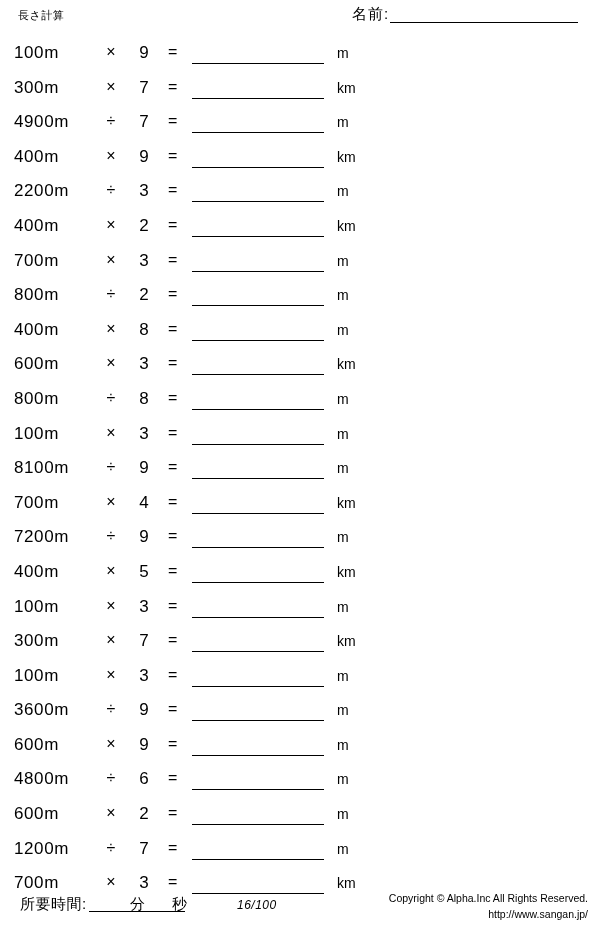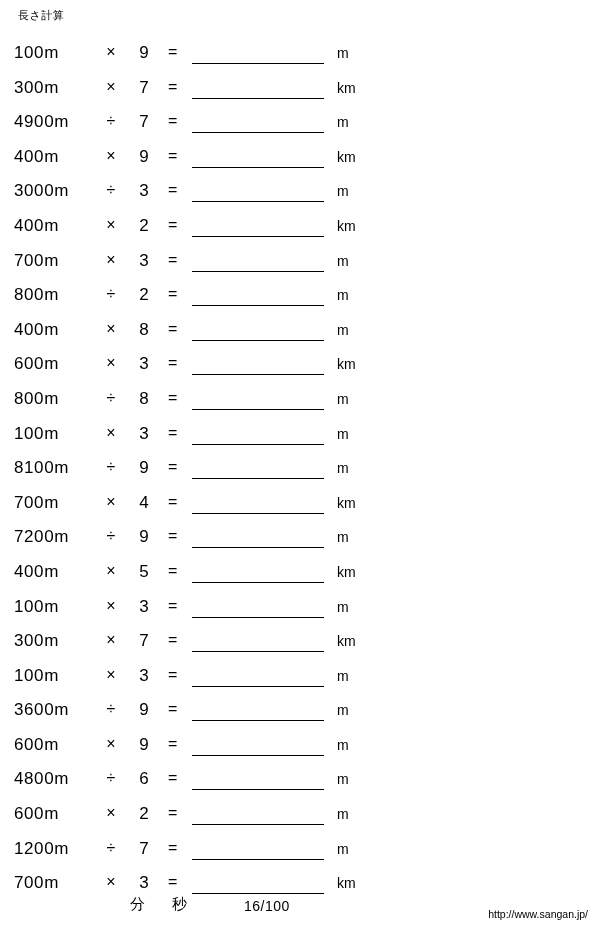--- a/index.html
+++ b/index.html
@@ -143,24 +143,25 @@
     font-size: 15px;
   }
   .time-sec {
     position: absolute;
     left: 172px;
     top: 8px;
     font-size: 15px;
   }
   .page-num {
     position: absolute;
-    left: 244px;
+    left: 237px;
     top: 11px;
-    font-size: 14px;
+    font-size: 12px;
     letter-spacing: 0.5px;
+    font-style: italic;
   }
   .copyright {
     position: absolute;
     right: 12px;
     top: 4px;
     font-size: 10.5px;
     text-align: right;
     line-height: 15px;
   }
   .url {
@@ -172,20 +173,24 @@
     line-height: 15px;
   }
 </style>
 </head>
 <body>
 
 <div class="sheet">
 
   <div class="header">
     <div class="title">長さ計算</div>
+    <div class="name-area">
+      <span class="name-label">名前:</span>
+      <span class="name-line"></span>
+    </div>
   </div>
 
   <div class="problems" id="problems-list">
       <div class="row">
         <div class="operand">100m</div>
         <div class="op">×</div>
         <div class="factor">9</div>
         <div class="eq">=</div>
         <div class="answer-line"></div>
         <div class="unit">m</div>
@@ -208,21 +213,21 @@
       </div>
       <div class="row">
         <div class="operand">400m</div>
         <div class="op">×</div>
         <div class="factor">9</div>
         <div class="eq">=</div>
         <div class="answer-line"></div>
         <div class="unit">km</div>
       </div>
       <div class="row">
-        <div class="operand">3000m</div>
+        <div class="operand">2200m</div>
         <div class="op">÷</div>
         <div class="factor">3</div>
         <div class="eq">=</div>
         <div class="answer-line"></div>
         <div class="unit">m</div>
       </div>
       <div class="row">
         <div class="operand">400m</div>
         <div class="op">×</div>
         <div class="factor">2</div>
@@ -378,19 +383,23 @@
         <div class="operand">700m</div>
         <div class="op">×</div>
         <div class="factor">3</div>
         <div class="eq">=</div>
         <div class="answer-line"></div>
         <div class="unit">km</div>
       </div>
     </div>
 
   <div class="footer">
+    <div class="time-area">
+      <span>所要時間:</span><span class="time-line"></span>
+    </div>
     <div class="time-min">分</div>
     <div class="time-sec">秒</div>
     <div class="page-num">16/100</div>
+    <div class="copyright">Copyright © Alpha.Inc All Rights Reserved.</div>
     <div class="url">http://www.sangan.jp/</div>
   </div>
 
 </div>
 
 </body></html>

